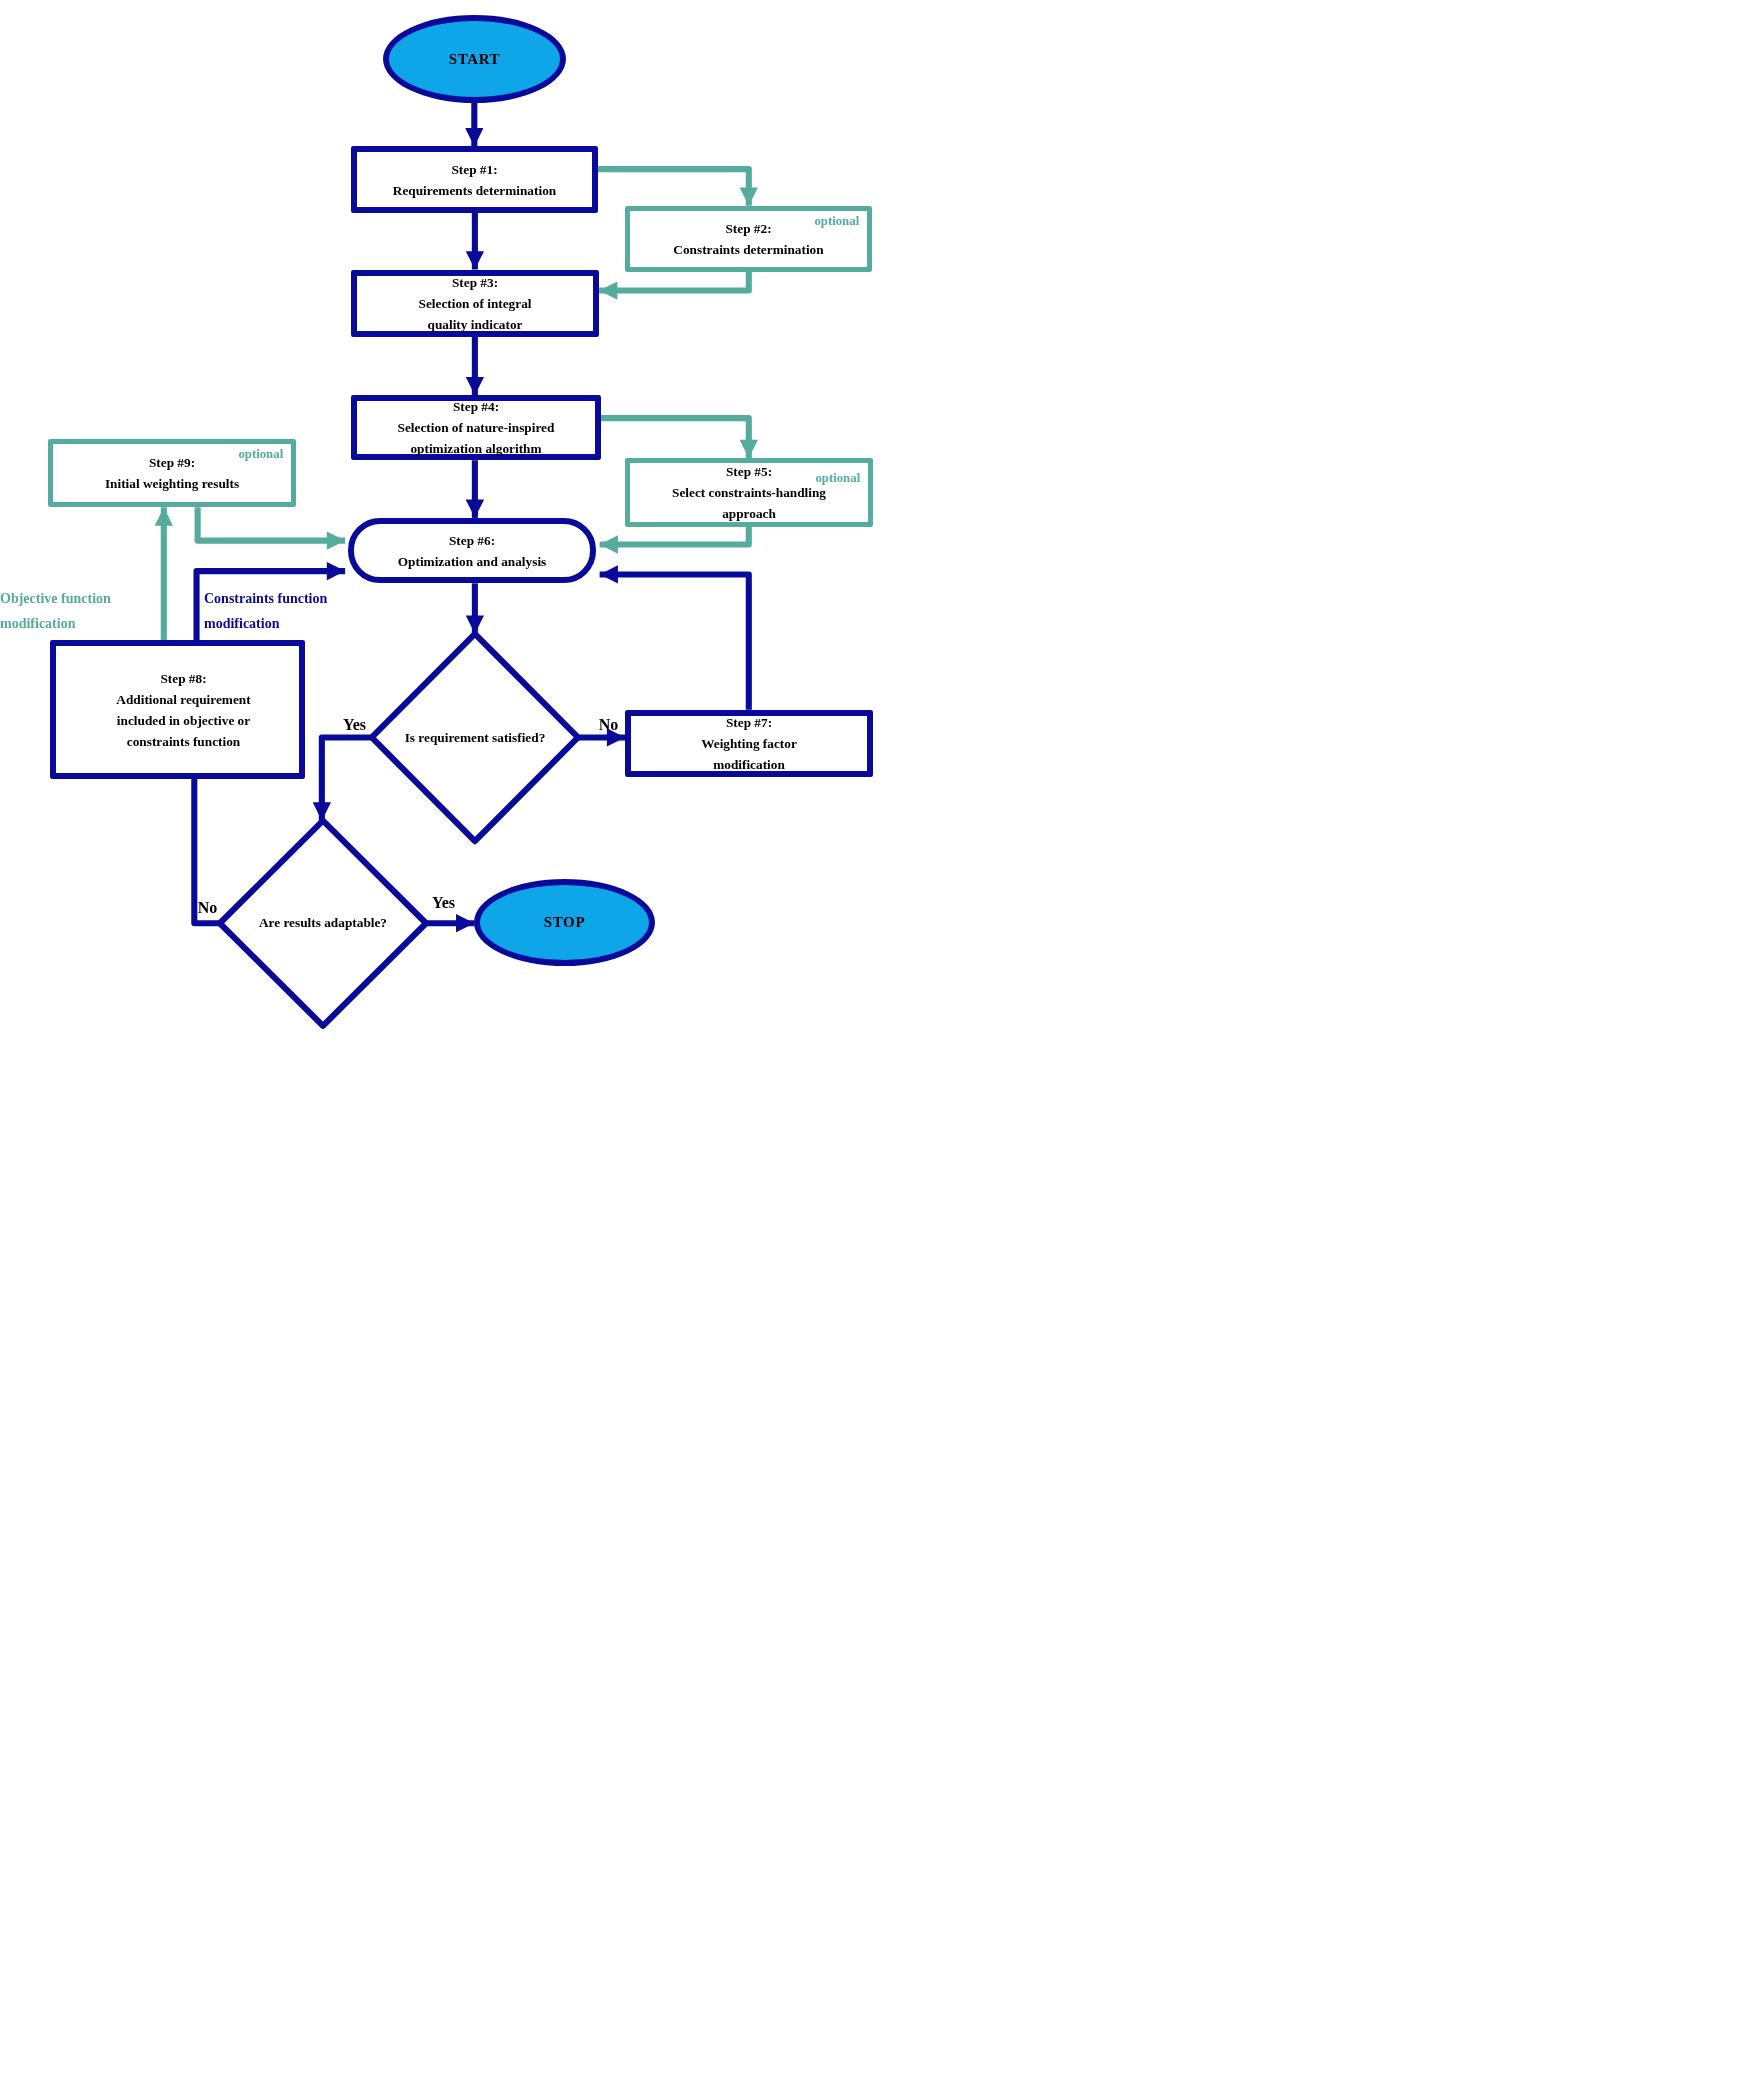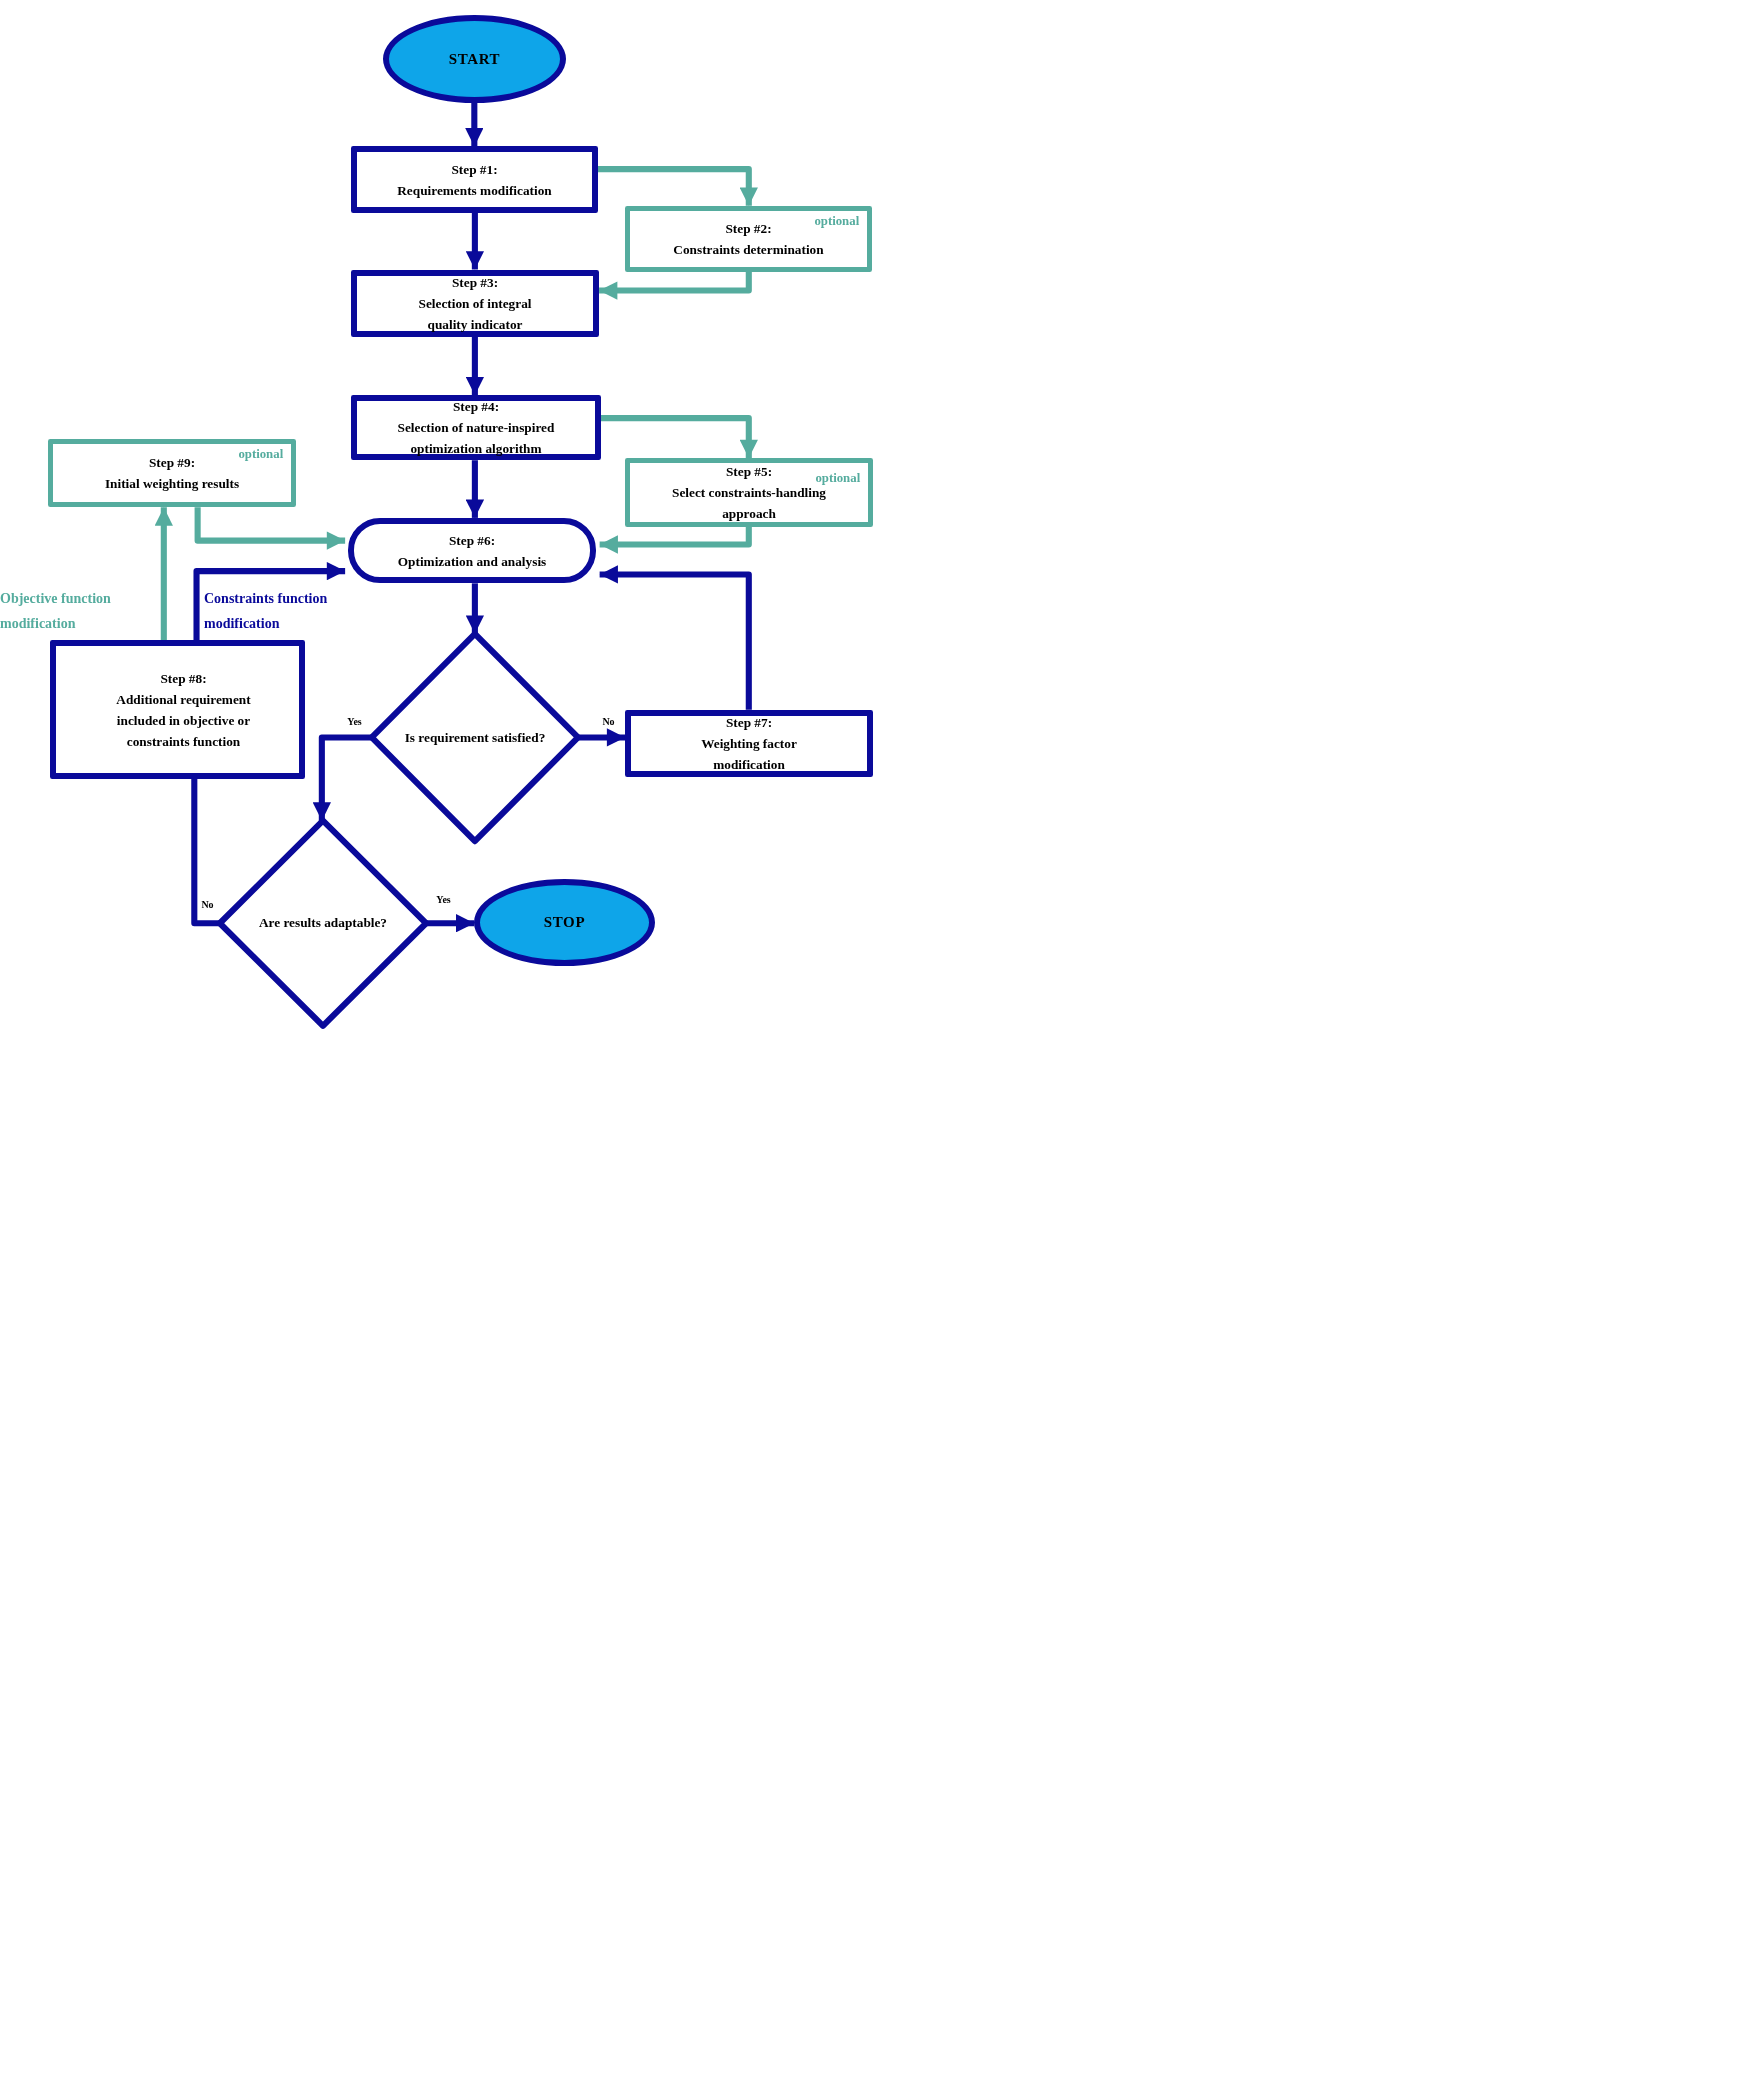--- a/index.html
+++ b/index.html
@@ -70,21 +70,21 @@
     justify-content: center;
     text-align: center;
     font-weight: bold;
     font-size: 13.3px;
     color: #000000;
     z-index: 2;
   }
   .elabel {
     position: absolute;
     font-weight: bold;
-    font-size: 10px;
+    font-size: 16px;
     color: #000000;
     z-index: 2;
     line-height: 1;
   }
   .elabel.multiline {
     white-space: pre-line;
     font-size: 14px;
     line-height: 1.75;
   }
   .elabel.teal-text { color: #55ac9e; }
@@ -132,21 +132,21 @@
 
   <div class="ellipse" style="left:383px; top:15px; width:183px; height:88px;">
     <span>START</span>
   </div>
   <div class="ellipse" style="left:474px; top:879px; width:181px; height:87px;">
     <span>STOP</span>
   </div>
 
   <div class="node" style="left:351px; top:146px; width:247px; height:67px;">
     <div class="inner">Step #1:
-Requirements modification</div>
+Requirements determination</div>
   </div>
 
   <div class="node teal" style="left:625px; top:206px; width:247px; height:66px;">
     <div class="tag">optional</div>
     <div class="inner">Step #2:
 Constraints determination</div>
   </div>
 
   <div class="node" style="left:351px; top:270px; width:248px; height:67px;">
     <div class="inner">Step #3:

